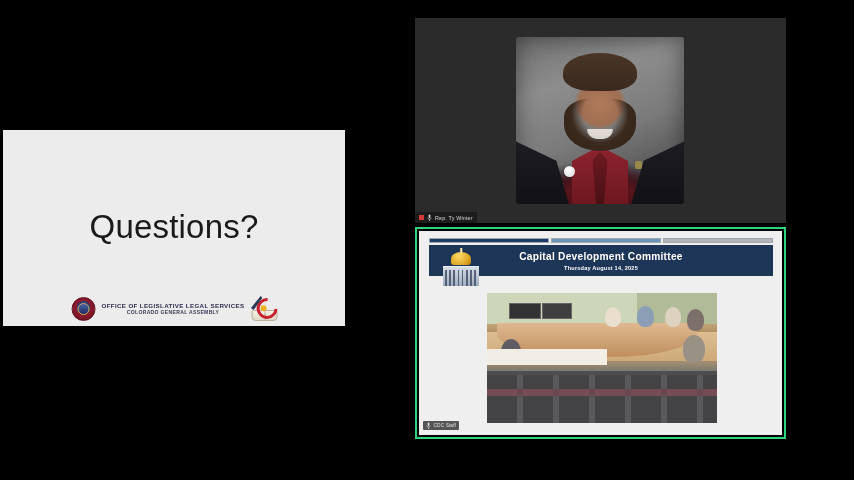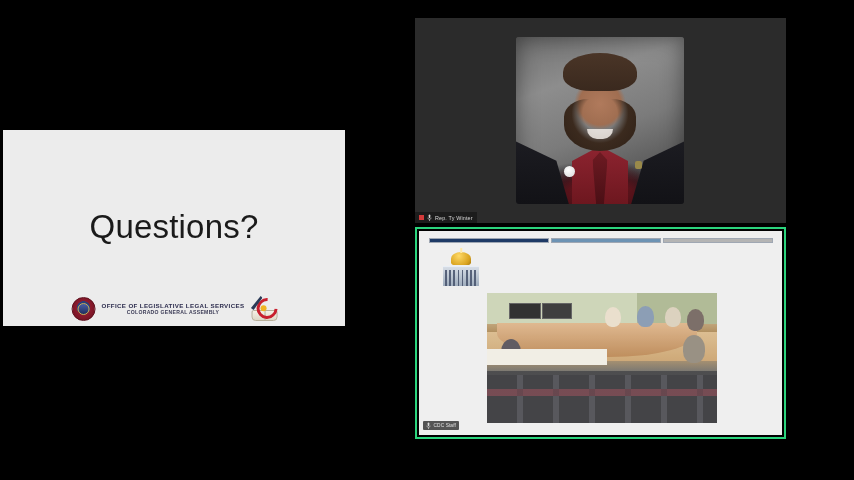--- a/index.html
+++ b/index.html
@@ -281,20 +281,24 @@
 
   <div id="share-tile">
     <div id="share-slide">
 
       <div id="deck-bars">
         <div class="bar b1"></div>
         <div class="bar b2"></div>
         <div class="bar b3"></div>
       </div>
 
+      <div id="deck-banner">
+        <div id="deck-title">Capital Development Committee</div>
+        <div id="deck-date">Thursday August 14, 2025</div>
+      </div>
 
       <div id="capitol-logo">
         <div class="cap-dome"></div>
         <div class="cap-base"></div>
       </div>
 
       <div id="hearing-photo">
         <div class="wallpanel"></div>
         <div class="monitor"></div>
         <div class="monitor2"></div>

